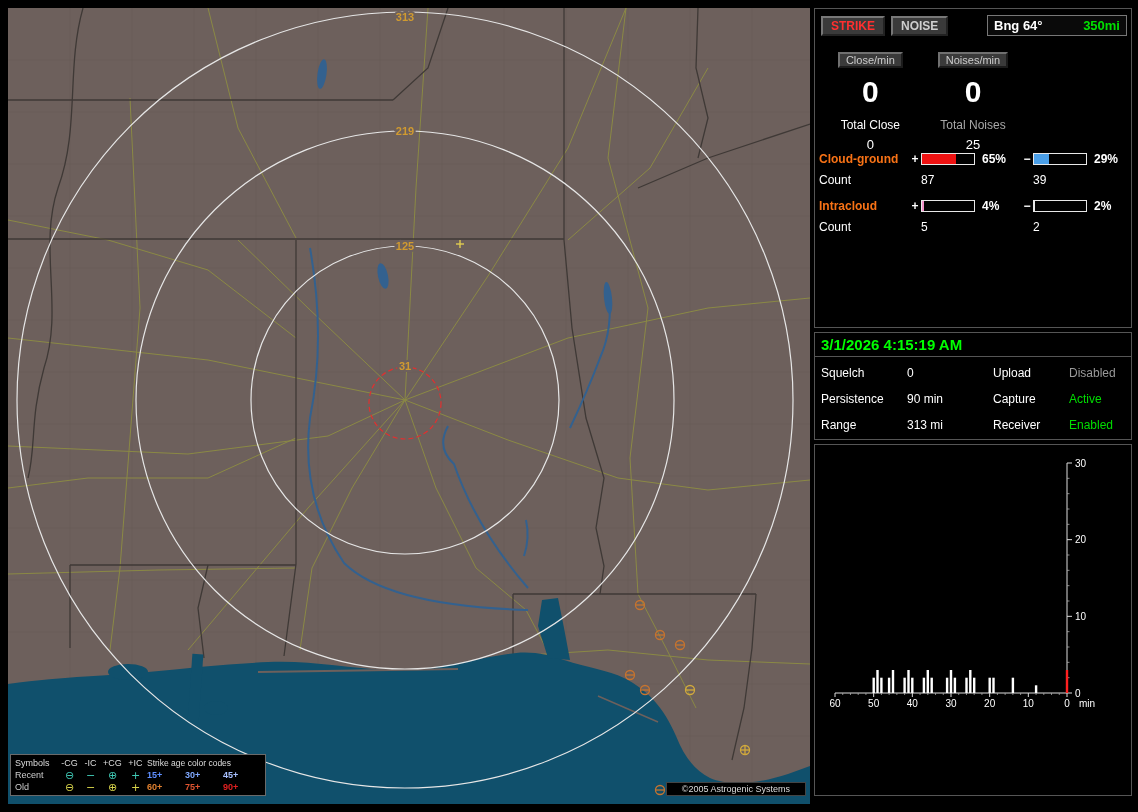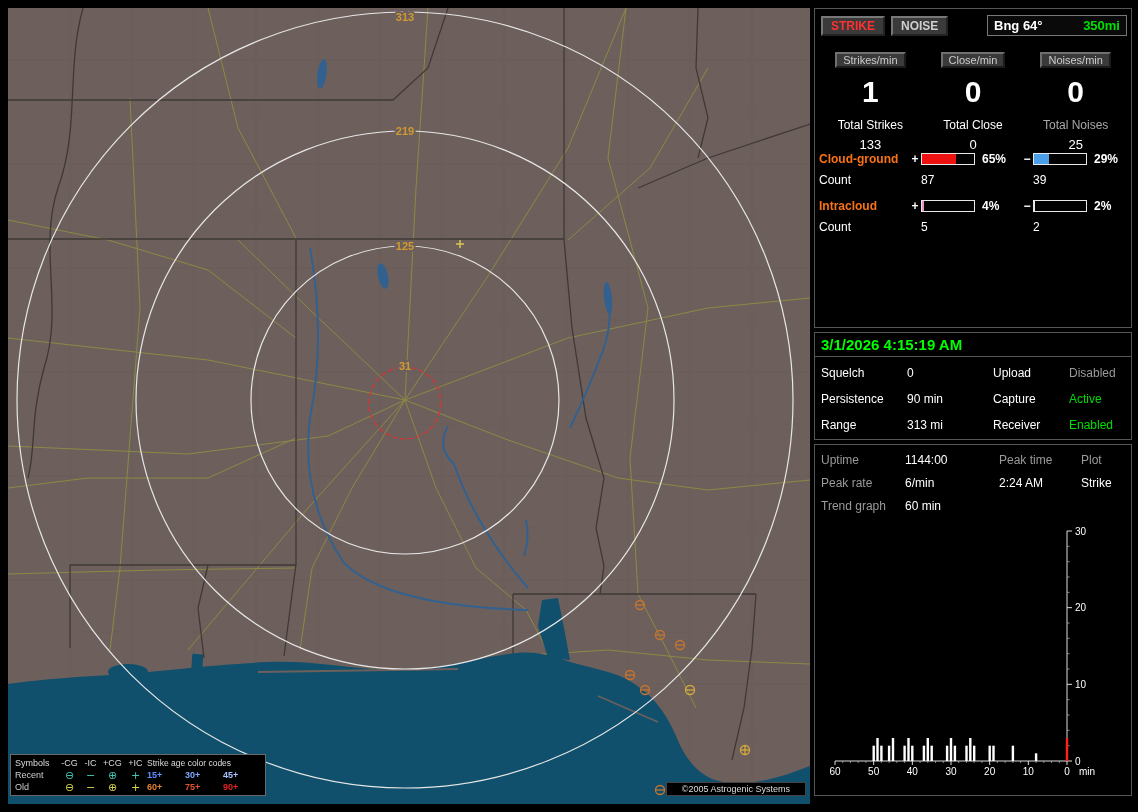--- a/index.html
+++ b/index.html
@@ -203,26 +203,20 @@
         <button class="mode-btn strike-btn">STRIKE</button>
         <button class="mode-btn noise-btn">NOISE</button>
         <div class="bng-box">
           <span class="bng-val">Bng 64°</span>
           <span class="rng-val">350mi</span>
         </div>
       </div>
 
       <div class="rates-row">
         <div>
-          <button class="rate-btn">Strikes/min</button>
-          <div class="rate-value">1</div>
-          <div class="total-label" style="color: rgb(255, 255, 255);">Total Strikes</div>
-          <div class="total-value">133</div>
-        </div>
-        <div>
           <button class="rate-btn">Close/min</button>
           <div class="rate-value">0</div>
           <div class="total-label" style="color: rgb(255, 255, 255);">Total Close</div>
           <div class="total-value">0</div>
         </div>
         <div>
           <button class="rate-btn">Noises/min</button>
           <div class="rate-value">0</div>
           <div class="total-label" style="color: rgb(168, 168, 168);">Total Noises</div>
           <div class="total-value">25</div>
@@ -289,34 +283,20 @@
         <span class="set-label">Capture</span>
         <span class="set-value" style="color: rgb(0, 221, 0);">Active</span>
         <span class="set-label">Range</span>
         <span class="set-value" style="color: rgb(255, 255, 255);">313 mi</span>
         <span class="set-label">Receiver</span>
         <span class="set-value" style="color: rgb(0, 221, 0);">Enabled</span>
       </div>
     </div>
 
     <div class="panel-box bottom-box">
-      <div class="status-grid">
-        <span class="stat-label">Uptime</span>
-        <span class="stat-value">1144:00</span>
-        <span class="stat-label">Peak time</span>
-        <span class="stat-label">Plot</span>
-        <span class="stat-label">Peak rate</span>
-        <span class="stat-value">6/min</span>
-        <span class="stat-value">2:24 AM</span>
-        <span class="stat-value">Strike</span>
-        <span class="stat-label">Trend graph</span>
-        <span class="stat-value">60 min</span>
-        <span></span>
-          <span></span>
-      </div>
       <svg id="trend-chart" class="trend-chart" width="306" height="254" viewBox="0 0 306 254" font-family="Liberation Sans, sans-serif">
         <g id="chart-axes">
             <line x1="248" y1="6" x2="248" y2="236" stroke="#ddd" stroke-width="1"></line>
             <line x1="16" y1="236" x2="248" y2="236" stroke="#ddd" stroke-width="1"></line>
             <line x1="248" y1="236" x2="253" y2="236" stroke="#ddd" stroke-width="1"></line>
             <text x="256" y="239.5" fill="#fff" font-size="10">0</text>
             <line x1="248" y1="159.33333333333334" x2="253" y2="159.33333333333334" stroke="#ddd" stroke-width="1"></line>
             <text x="256" y="162.83333333333334" fill="#fff" font-size="10">10</text>
             <line x1="248" y1="82.66666666666669" x2="253" y2="82.66666666666669" stroke="#ddd" stroke-width="1"></line>
             <text x="256" y="86.16666666666669" fill="#fff" font-size="10">20</text>

